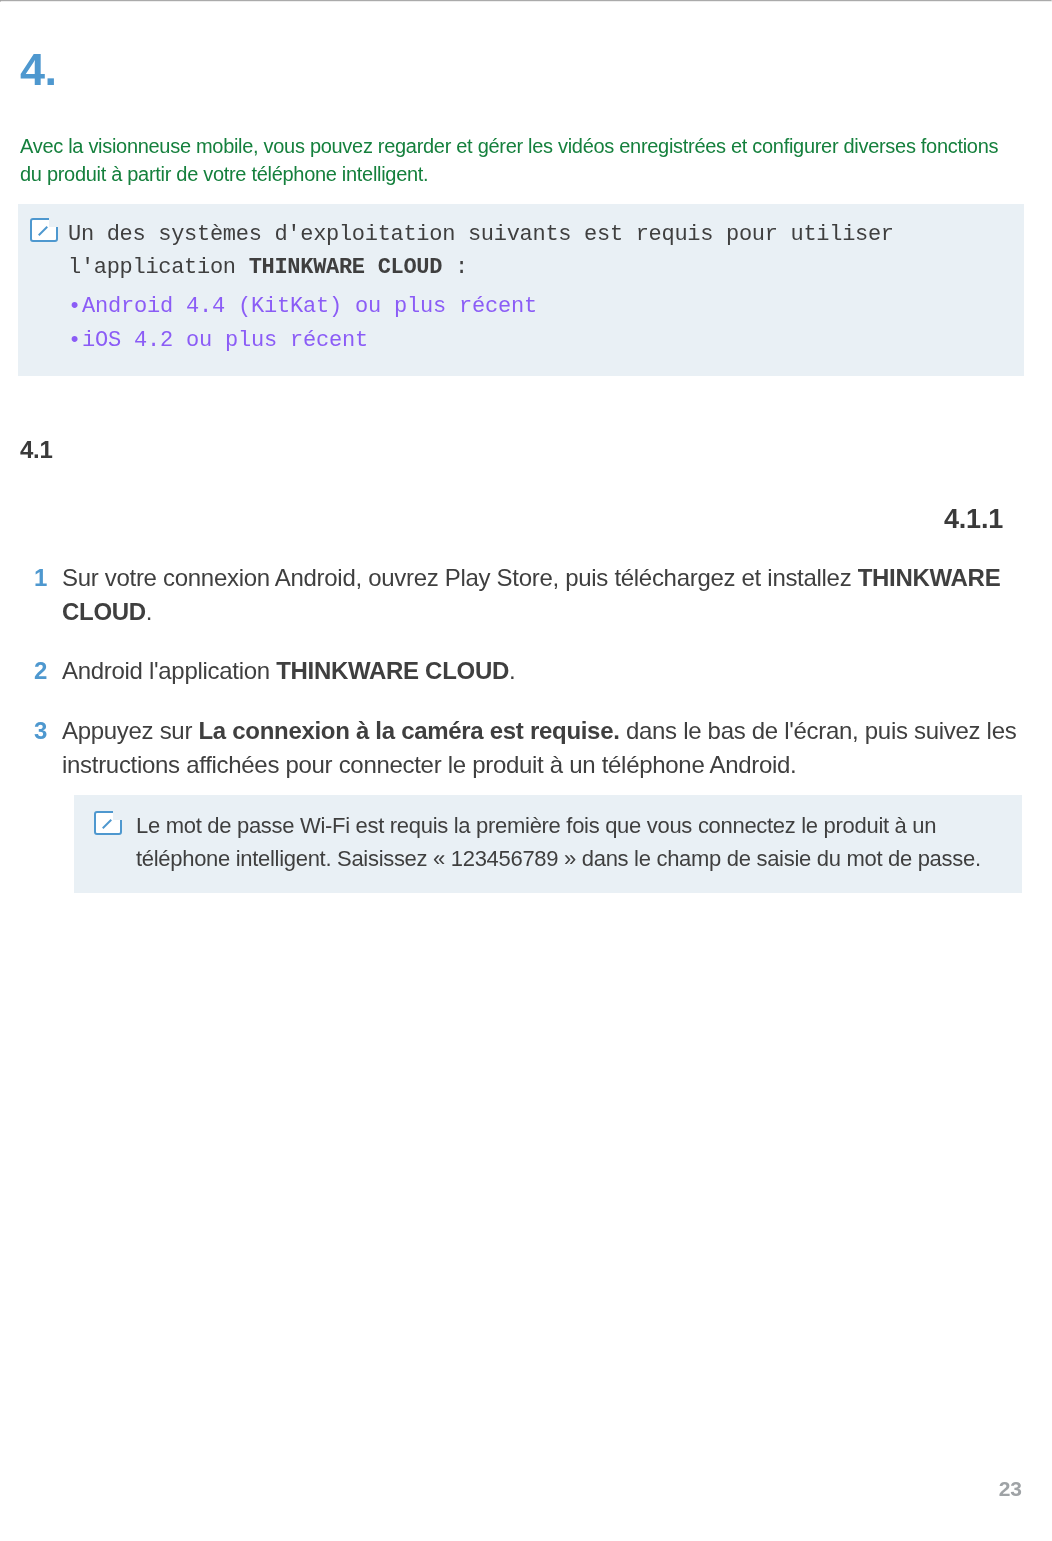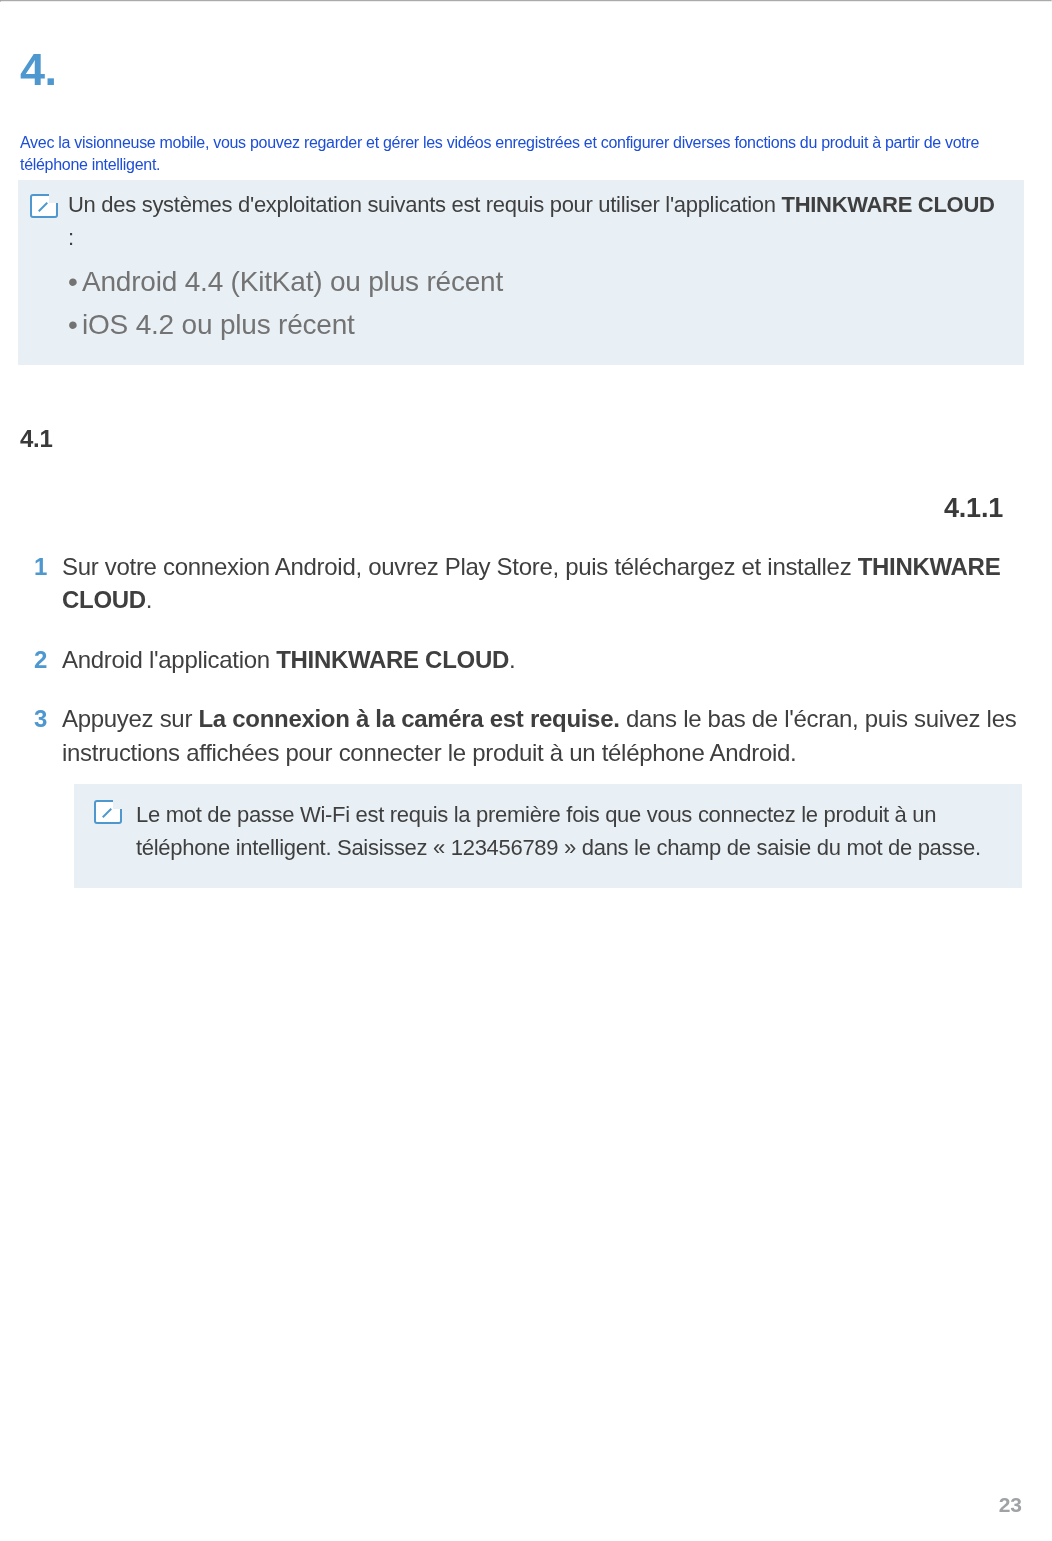--- a/index.html
+++ b/index.html
@@ -24,36 +24,37 @@
       font-weight: 600;
       letter-spacing: -0.5px;
       margin-bottom: 36px;
       display: flex;
     }
     .chapter-title .num {
       width: 56px;
       flex-shrink: 0;
     }
     .intro {
-      color: #1d4ed8;
-      font-size: 16px;
+      color: #15803d;
+      font-size: 20px;
       line-height: 1.4;
       letter-spacing: -0.3px;
-      margin-bottom: 3px;
+      margin-bottom: 16px;
     }
     .note-box {
       background: #e9f0f5;
-      padding: 8px 18px 18px 50px;
+      padding: 14px 18px 18px 50px;
       margin-left: -2px;
       margin-right: -2px;
       position: relative;
+      font-family: Liberation Mono, monospace;
     }
     .note-box-inner {
       background: #e9f0f5;
-      padding: 14px 18px 24px 62px;
+      padding: 14px 18px 18px 62px;
       margin-left: 12px;
       margin-right: 0;
       position: relative;
     }
     .note-icon {
       position: absolute;
       left: 12px;
       top: 14px;
       width: 28px;
       height: 24px;
@@ -91,23 +92,23 @@
       line-height: 1.5;
       color: #3f3f3f;
       letter-spacing: -0.3px;
     }
     .note-text .bold { font-weight: 700; }
     .note-bullets {
       list-style: none;
       margin-top: 6px;
     }
     .note-bullets li {
-      font-size: 28px;
+      font-size: 22px;
       line-height: 1.55;
-      color: #737373;
+      color: #8b5cf6;
       position: relative;
       padding-left: 14px;
       letter-spacing: -0.2px;
     }
     .note-bullets li::before {
       content: "•";
       position: absolute;
       left: 0;
     }
     .h2 {
@@ -149,21 +150,21 @@
     .steps .step-body {
       font-size: 24px;
       line-height: 1.4;
       color: #3f3f3f;
       letter-spacing: -0.3px;
       flex: 1;
     }
     .steps .step-body .bold { font-weight: 700; }
     .page-num {
       position: absolute;
-      bottom: 24px;
+      bottom: 40px;
       right: 30px;
       color: #9fa3a6;
       font-size: 21px;
       font-weight: 600;
     }
   </style>
 </head>
 <body>
 
 <hr class="rule">

